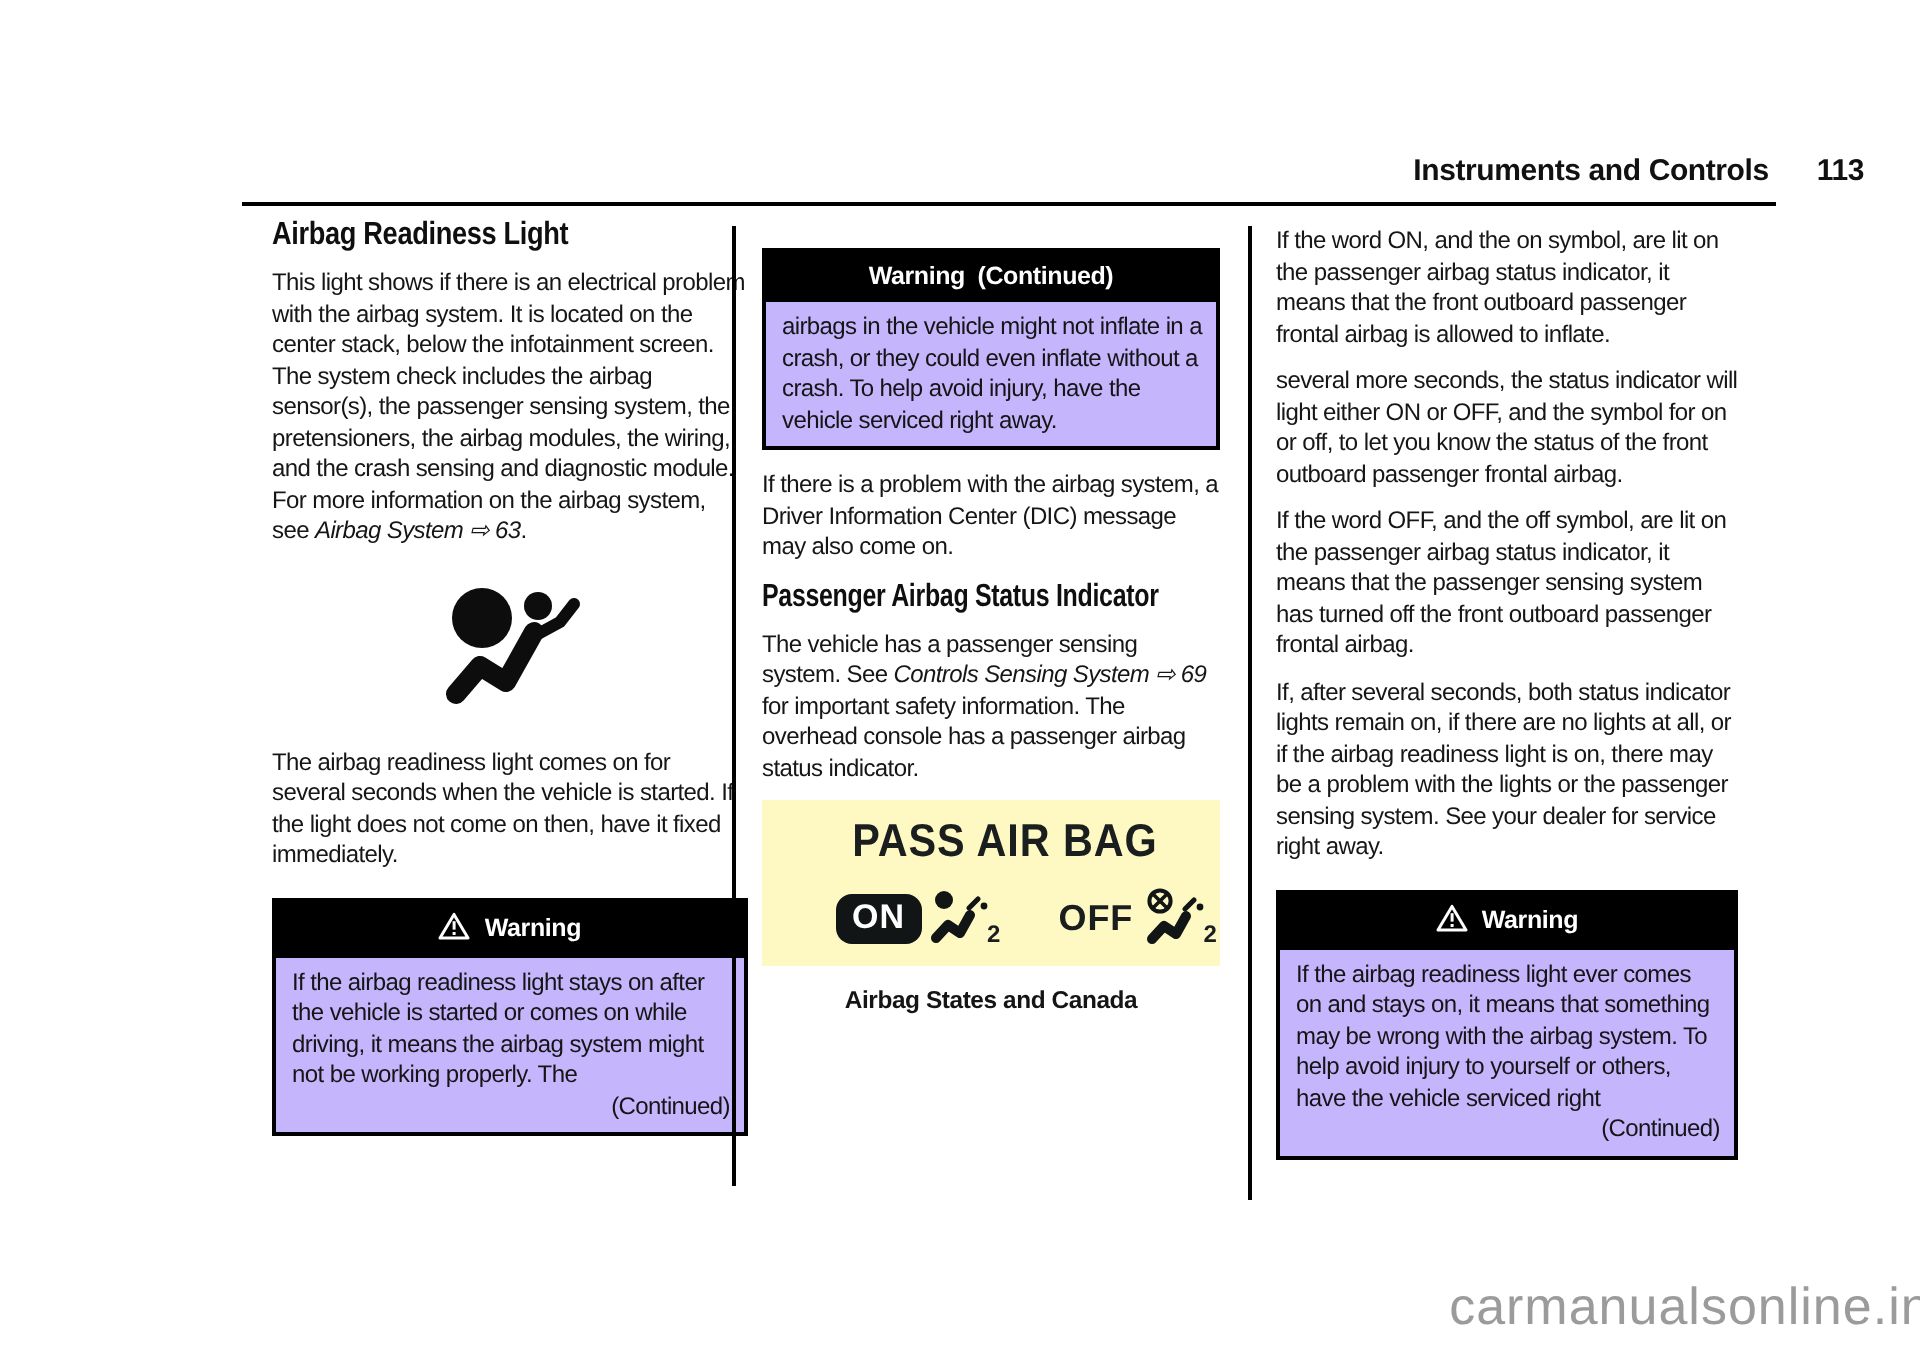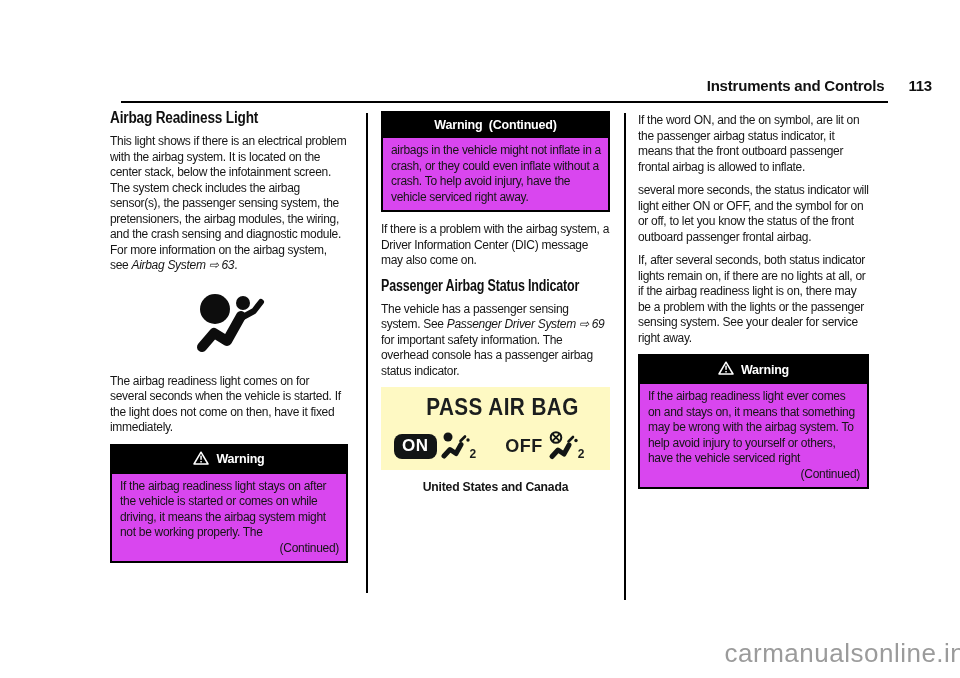--- a/index.html
+++ b/index.html
@@ -9,60 +9,60 @@
   }
   
   .header-text {
     position:absolute; top:77px; right:72px; display:flex; align-items:baseline; gap:24px;
     font-weight:bold; font-size:15px; letter-spacing:-0.2px; color:#111;
   }
   .header-rule { position:absolute; left:121px; top:101px; width:767px; height:2px; background:#000; }
 
   
   .col { position:absolute; }
-  .col1 { left:110px; top:109px; width:238px; }
+  .col1 { left:136px; top:109px; width:238px; }
   .col2 { left:381px; top:111px; width:229px; }
   .col3 { left:638px; top:113px; width:231px; }
   .vdivider { position:absolute; width:2px; background:#000; }
   .vd1 { left:366px; top:113px; height:480px; }
   .vd2 { left:624px; top:113px; height:487px; }
 
   h2.section {
     margin:0 0 7px 0; font-size:16px; font-weight:bold; white-space:nowrap;
     transform:scaleX(0.85); transform-origin:left center; letter-spacing:-0.2px; color:#0f0f0f;
   }
   h2.section.tight { transform:scaleX(0.78); }
 
   p.body {
     margin:0 0 8px 0; font-size:12px; line-height:15.5px; letter-spacing:-0.3px; color:#161616;
   }
   .it { font-style:italic;text-align:center; }
 
   
-  .warnbox { border:2px solid #000; margin:0 0 10px 0; background:#d946ef; }
+  .warnbox { border:2px solid #000; margin:13px 0 10px 0; background:#c4b5fd; }
   .warnbar {
     background:#000; color:#fff; font-weight:bold; font-size:12.5px;
     display:flex; align-items:center; justify-content:center; gap:7px;
     padding:5px 0 6px 0; word-spacing:3px; letter-spacing:-0.2px;
   }
   .warnbody { padding:5px 7px 5px 8px; font-size:12px; line-height:15.5px; letter-spacing:-0.3px; }
   .continued { text-align:right; }
 
   
   .icon-wrap { display:flex; justify-content:center; margin:16px 0 14px 0; }
 
   
   .passbox { background:#fef9c3; height:83px; margin:4px 0 0 0; position:relative; }
   .pass-label {
     position:absolute; top:7px; left:14px; right:0; text-align:center;
     font-size:23px; font-weight:bold; color:#1b1e1e; transform:scaleX(0.9); transform-origin:center;
     letter-spacing:0.5px; white-space:nowrap;
   }
   .pass-row { position:absolute; left:13px; bottom:9px; display:flex; align-items:center; }
-  .pass-group { display:flex; align-items:flex-end; gap:4px; }
+  .pass-group { display:flex; align-items:flex-end; gap:4px;margin-left:24px; }
   .pass-group.off { margin-left:29px;align-items:center; }
   .on-pill {
     background:#121515; color:#fff; font-weight:bold; font-size:17px;
     border-radius:8px; padding:2px 8px 3px 8px; letter-spacing:0.5px; align-self:center;
   }
   .off-text { font-weight:bold; font-size:18px; color:#1b1e1e; letter-spacing:0.5px; align-self:center; }
   .sym { display:flex; align-items:flex-end; }
   .sym .sub { font-weight:bold; font-size:12px; color:#1b1e1e; margin-left:-2px; }
 
   .caption { text-align:center; font-weight:bold; font-size:12.2px; letter-spacing:-0.2px; margin:10px 0 10px 0; }
@@ -120,21 +120,21 @@
   <div class="col col2">
     <div class="warnbox">
       <div class="warnbar">Warning (Continued)</div>
       <div class="warnbody">airbags in the vehicle might not inflate in a crash, or they could even inflate without a crash. To help avoid injury, have the vehicle serviced right away.</div>
     </div>
 
     <p class="body"><span>If there is a problem with the airbag system, a Driver Information Center (DIC) message may also come on.</span></p>
 
     <h2 class="section tight">Passenger Airbag Status Indicator</h2>
 
-    <p class="body"><span>The vehicle has a passenger sensing system. See </span><span class="it">Passenger Driver System</span><span class="it"> ⇨ 69</span><span> for important safety information. The overhead console has a passenger airbag status indicator.</span></p>
+    <p class="body"><span>The vehicle has a passenger sensing system. See </span><span class="it">Controls Sensing System</span><span class="it"> ⇨ 69</span><span> for important safety information. The overhead console has a passenger airbag status indicator.</span></p>
 
     <div class="passbox">
       <div class="pass-label">PASS AIR BAG</div>
       <div class="pass-row">
         <span class="pass-group">
           <span class="on-pill">ON</span>
           <span class="sym">
             <svg width="31" height="29" viewBox="0 0 31 29" aria-hidden="true">
               <circle cx="7" cy="5" r="4.5" fill="#121515"></circle>
               <path d="M3 24 L9 17.5 L15 21.5 L20 12.5" fill="none" stroke="#121515" stroke-width="5" stroke-linecap="round" stroke-linejoin="round"></path>
@@ -153,29 +153,30 @@
               <path d="M5 25.5 L11 19 L17 23 L22 14" fill="none" stroke="#121515" stroke-width="5" stroke-linecap="round" stroke-linejoin="round"></path>
               <path d="M21.5 10.5 L26 6" stroke="#121515" stroke-width="2.6" stroke-linecap="round"></path>
               <circle cx="29" cy="9.5" r="1.7" fill="#121515"></circle>
             </svg>
             <span class="sub">2</span>
           </span>
         </span>
       </div>
     </div>
 
-    <div class="caption">United States and Canada</div>
+    <div class="caption">Airbag States and Canada</div>
 
   </div>
 
   <div class="vdivider vd2"></div>
 
   <div class="col col3">
     <p class="body"><span>If the word ON, and the on symbol, are lit on the passenger airbag status indicator, it means that the front outboard passenger frontal airbag is allowed to inflate.</span></p>
     <p class="body"><span>several more seconds, the status indicator will light either ON or OFF, and the symbol for on or off, to let you know the status of the front outboard passenger frontal airbag.</span></p>
+    <p class="body"><span>If the word OFF, and the off symbol, are lit on the passenger airbag status indicator, it means that the passenger sensing system has turned off the front outboard passenger frontal airbag.</span></p>
     <p class="body"><span>If, after several seconds, both status indicator lights remain on, if there are no lights at all, or if the airbag readiness light is on, there may be a problem with the lights or the passenger sensing system. See your dealer for service right away.</span></p>
 
     <div class="warnbox">
       <div class="warnbar">
         <span>
           <svg width="16" height="14" viewBox="0 0 16 14" aria-hidden="true">
             <path d="M8 1.2 L15 13 H1 Z" fill="none" stroke="#fff" stroke-width="1.5" stroke-linejoin="round"></path>
             <rect x="7.3" y="4.6" width="1.5" height="4.2" fill="#fff"></rect>
             <rect x="7.3" y="10" width="1.5" height="1.5" fill="#fff"></rect>
           </svg>

